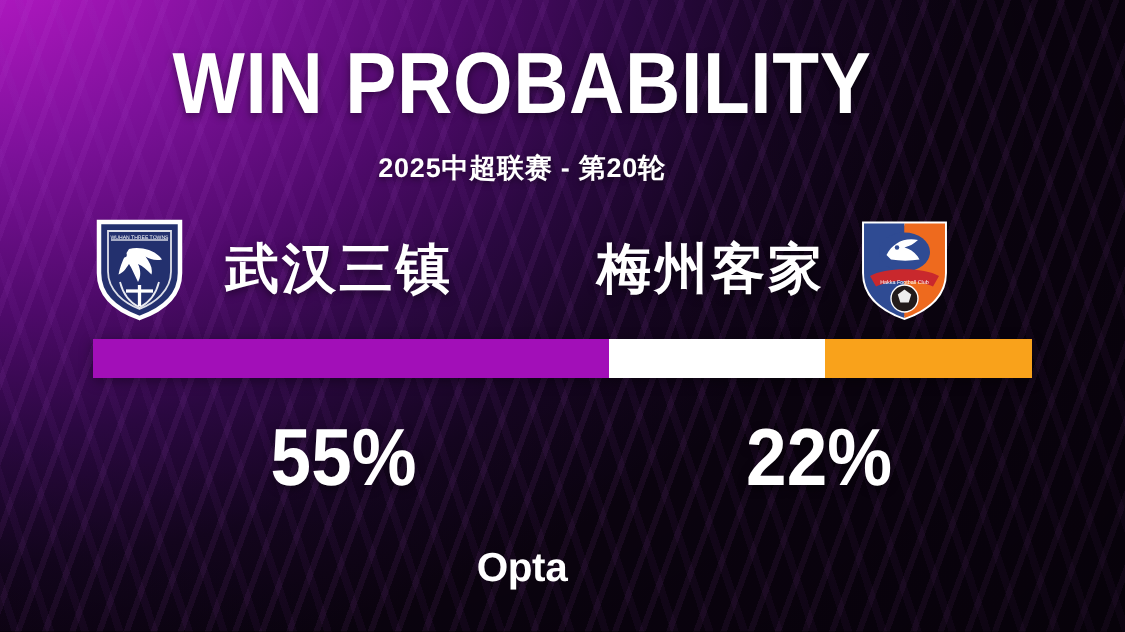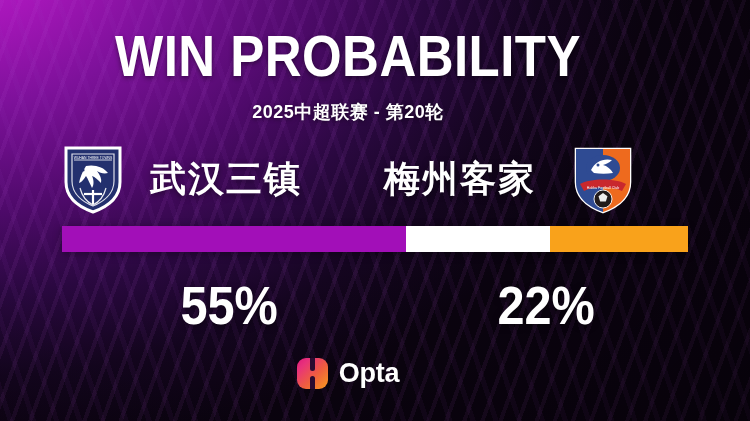--- a/index.html
+++ b/index.html
@@ -34,21 +34,21 @@
     text-shadow:0 1px 4px rgba(0,0,0,0.5);}
 
   
   .teams{position:absolute;left:0;right:0;top:140px;height:78px;}
   .team{position:absolute;display:flex;align-items:center;height:78px;}
   .team.home{left:62px;}
   .team.away{right:62px;flex-direction:row;}
   .tname{font-size:36px;font-weight:bold;color:#fff;letter-spacing:2px;
     text-shadow:0 2px 6px rgba(0,0,0,0.5);white-space:nowrap;}
   .team.home .tname{margin-left:26px;}
-  .team.away .tname{margin-right:36px;}
+  .team.away .tname{margin-right:22px;}
 
   .crest{width:62px;height:70px;position:relative;flex:0 0 auto;}
 
   
   .bar{position:absolute;left:62px;top:226px;width:626px;height:26px;display:flex;
     box-shadow:0 2px 8px rgba(0,0,0,0.4);}
   .seg{height:100%;}
   .seg.home{background:#a20fb8;}
   .seg.draw{background:#ffffff;}
   .seg.away{background:#f9a21b;}
@@ -56,21 +56,21 @@
   
   .pcts{position:absolute;left:0;right:0;top:262px;height:64px;margin-top:16px;}
   .pct{position:absolute;font-family:"Liberation Sans Narrow","Liberation Sans",sans-serif;
     font-weight:bold;font-size:54px;line-height:54px;color:#fff;
     transform:scaleX(0.9);text-shadow:0 2px 7px rgba(0,0,0,0.5);}
   .pct.home{left:175px;}
   .pct.away{left:492px;}
 
   
   .opta{position:absolute;left:0;right:0;top:353px;height:40px;
-    display:flex;align-items:center;justify-content:center;gap:11px;}
+    display:flex;align-items:center;justify-content:center;gap:11px;flex-direction:column;}
   .opta-mark{width:31px;height:31px;border-radius:9px;position:relative;overflow:hidden;
     background:linear-gradient(135deg,#e0197d 0%,#e8337a 22%,#ef5e3f 58%,#f79a1e 100%);}
   .opta-mark::before{content:"";position:absolute;left:50%;top:-3px;width:5px;height:16px;
     margin-left:-2.5px;background:#2a0b30;border-radius:3px;}
   .opta-mark::after{content:"";position:absolute;left:50%;bottom:-3px;width:5px;height:16px;
     margin-left:-2.5px;background:#2a0b30;border-radius:3px;}
   .opta-word{font-size:27px;font-weight:bold;color:#fff;letter-spacing:-0.3px;}
 </style>
 </head>
 <body>

